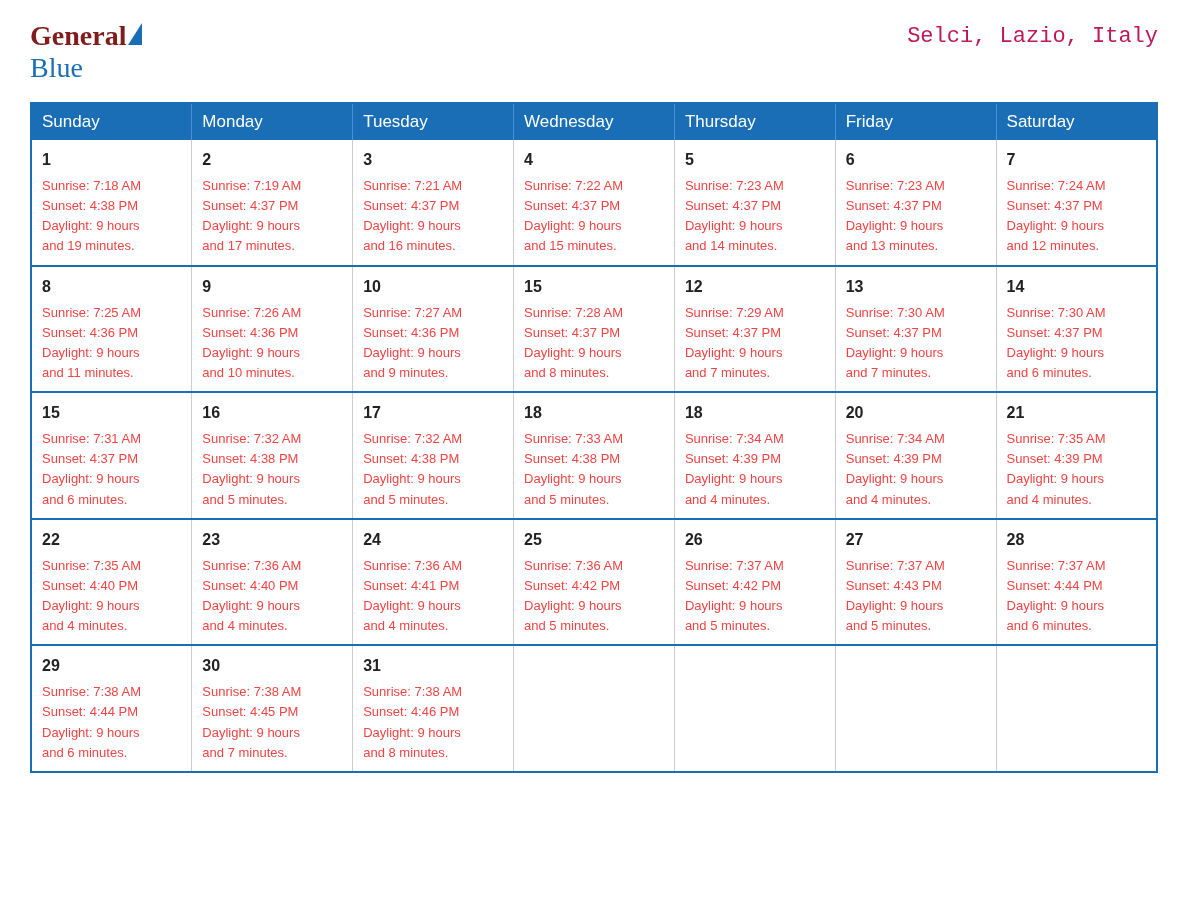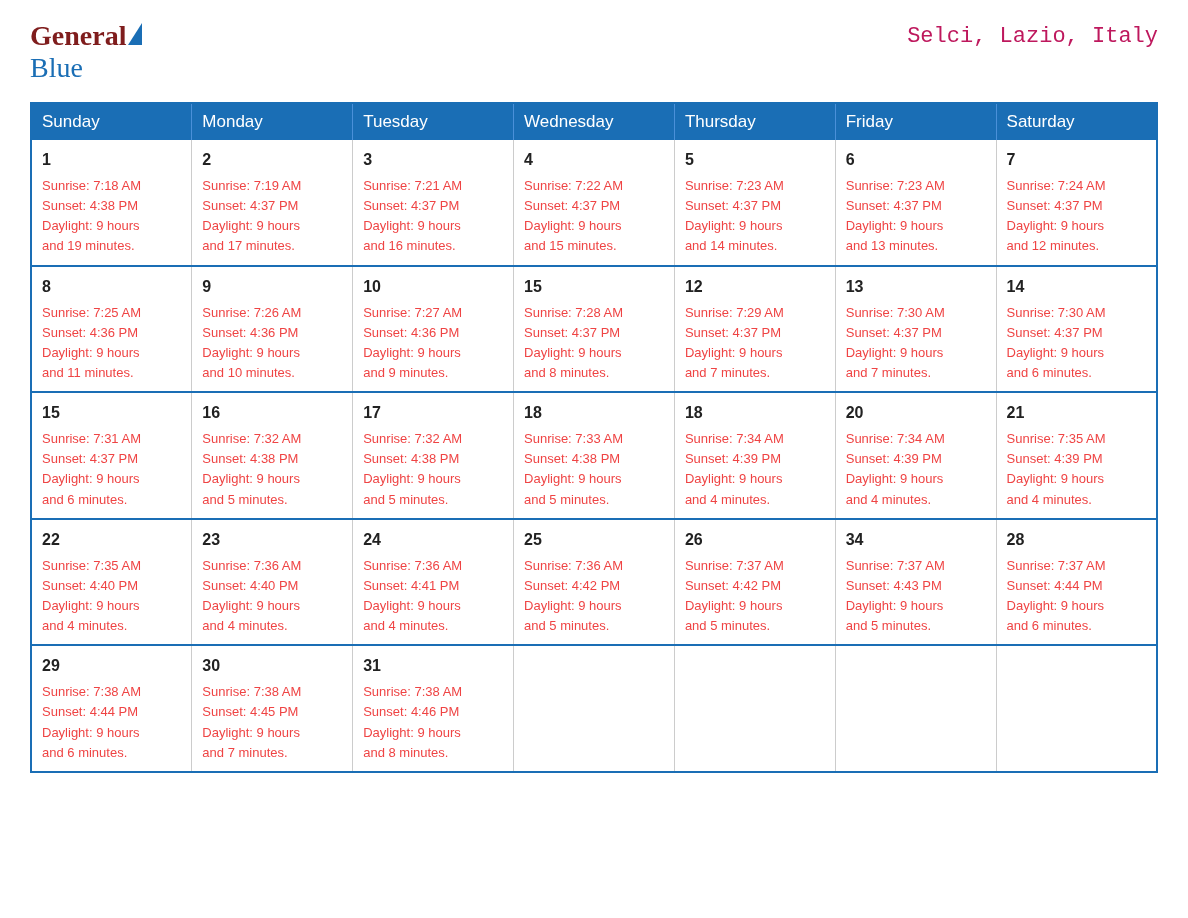--- a/index.html
+++ b/index.html
@@ -252,21 +252,21 @@
       </td>
         <td>
         <span class="day-number">25</span>
         <span class="day-info">Sunrise: 7:36 AM<br>Sunset: 4:42 PM<br>Daylight: 9 hours<br>and 5 minutes.</span>
       </td>
         <td>
         <span class="day-number">26</span>
         <span class="day-info">Sunrise: 7:37 AM<br>Sunset: 4:42 PM<br>Daylight: 9 hours<br>and 5 minutes.</span>
       </td>
         <td>
-        <span class="day-number">34</span>
+        <span class="day-number">27</span>
         <span class="day-info">Sunrise: 7:37 AM<br>Sunset: 4:43 PM<br>Daylight: 9 hours<br>and 5 minutes.</span>
       </td>
         <td>
         <span class="day-number">28</span>
         <span class="day-info">Sunrise: 7:37 AM<br>Sunset: 4:44 PM<br>Daylight: 9 hours<br>and 6 minutes.</span>
       </td>
       </tr>
       <tr>
         <td>
         <span class="day-number">29</span>

